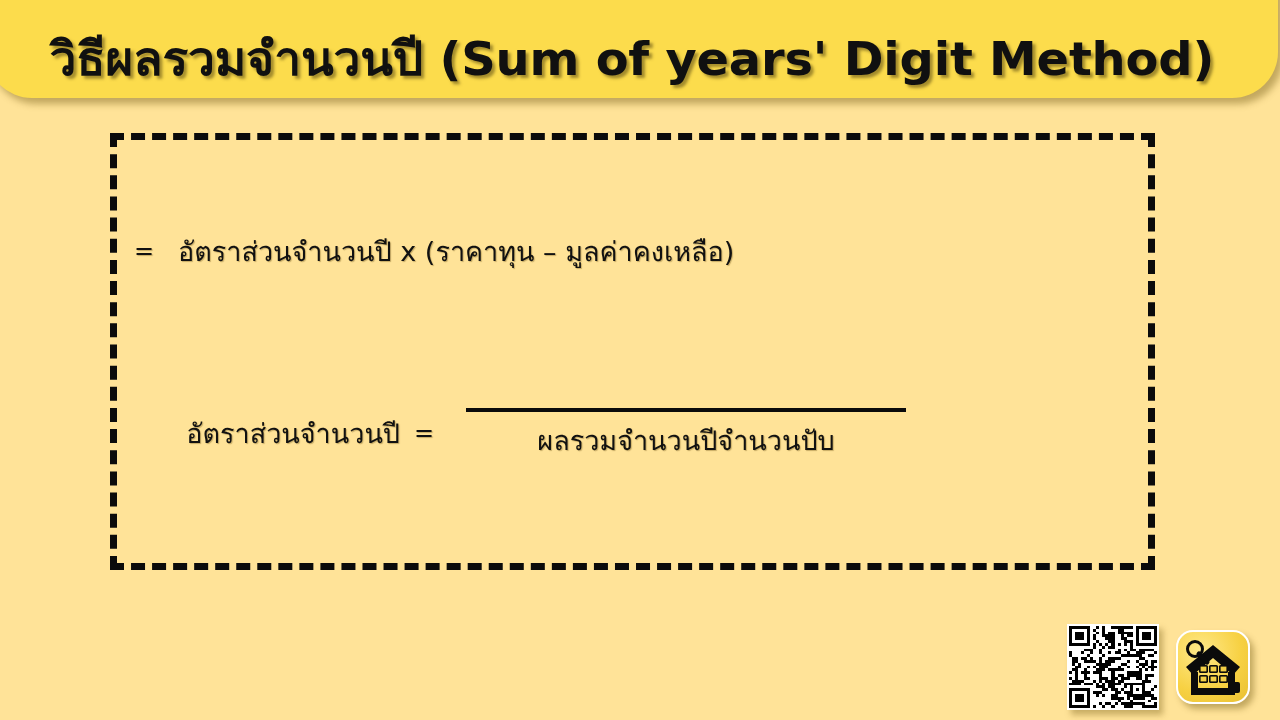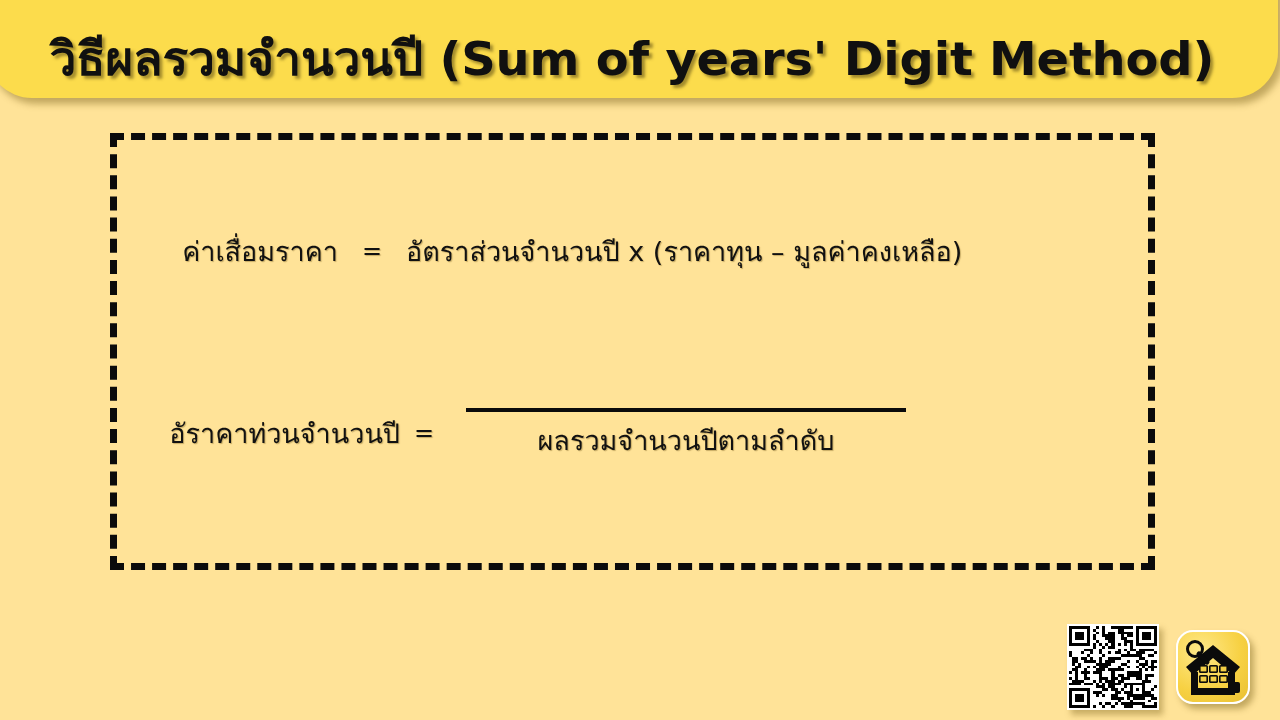--- a/index.html
+++ b/index.html
@@ -210,31 +210,30 @@
 
   <div class="title-banner">
     <div class="title-text">วิธีผลรวมจำนวนปี (Sum of years' Digit Method)</div>
   </div>
 
   <div class="dashed-frame"></div>
 
   <div class="formula-area">
 
     <div class="formula-row-1">
-      <div class="f1-label">ค่าเสื่อมราคา</div>
       <div class="f1-eq">=</div>
       <div class="f1-expr">อัตราส่วนจำนวนปี x (ราคาทุน – มูลค่าคงเหลือ)</div>
     </div>
 
     <div class="formula-row-2">
-      <div class="f2-label">อัราคาท่วนจำนวนปี</div>
+      <div class="f2-label">อัตราส่วนจำนวนปี</div>
       <div class="f2-eq">=</div>
       <div class="fraction">
         <div class="fraction-bar"></div>
-        <div class="fraction-denominator">ผลรวมจำนวนปีตามลำดับ</div>
+        <div class="fraction-denominator">ผลรวมจำนวนปีจำนวนปับ</div>
       </div>
     </div>
 
   </div>
 
   <div class="brand-block">
     <div class="brand-graphics">
 
       <div class="qr-code" id="qr">
           <i></i>

